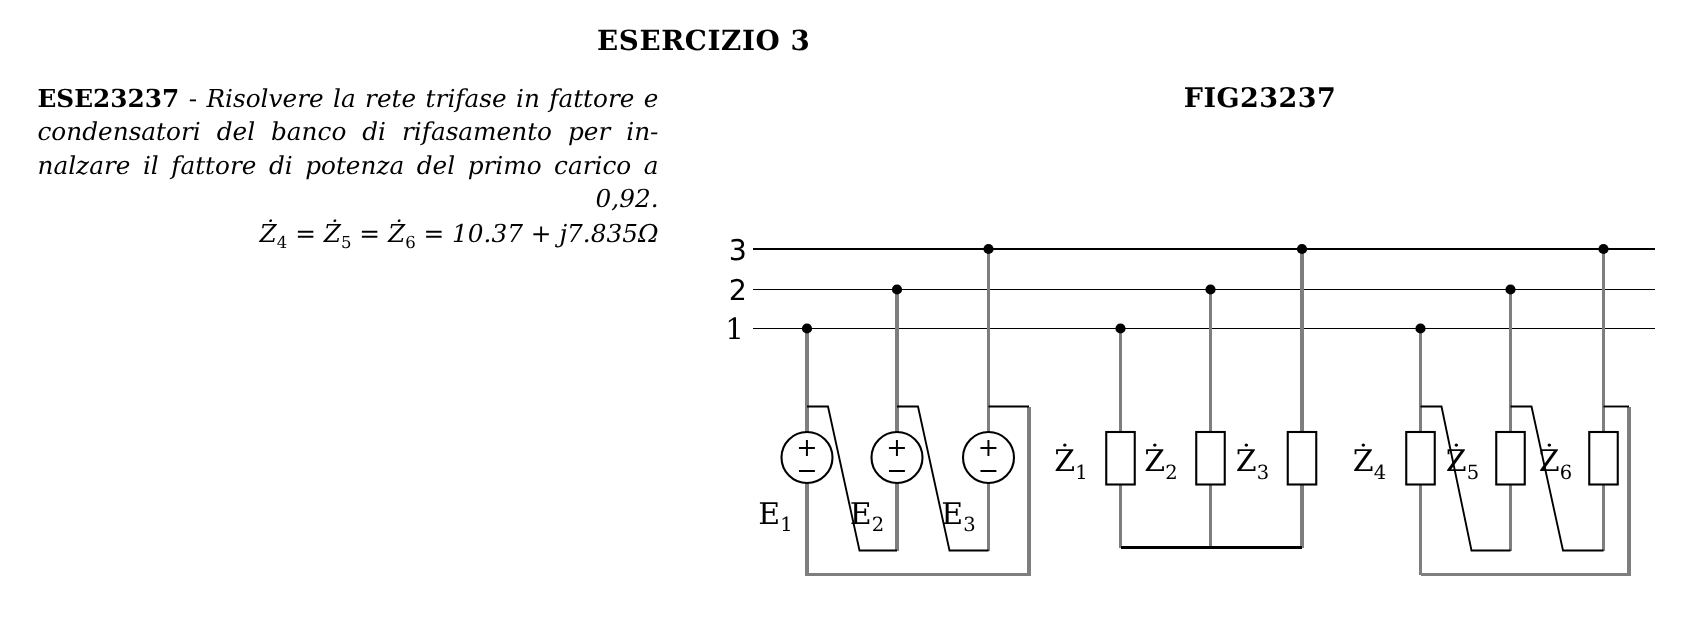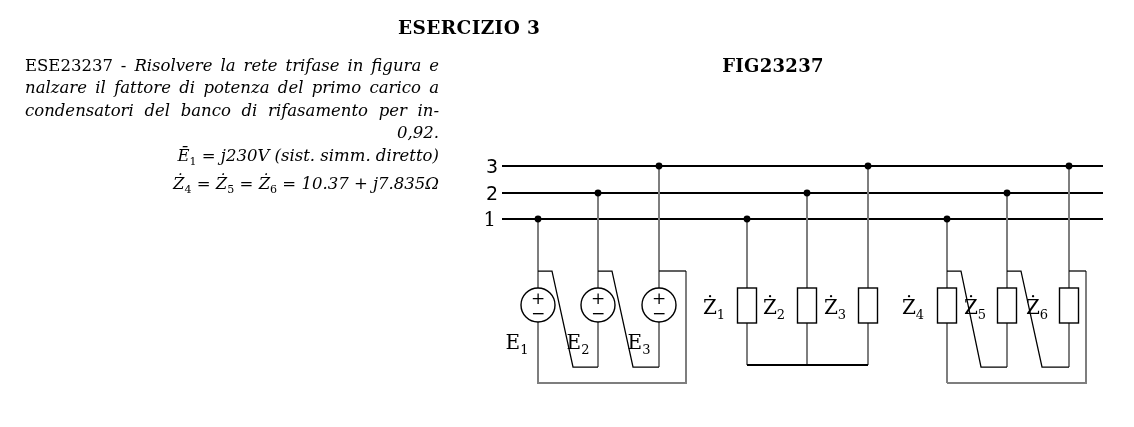--- a/index.html
+++ b/index.html
@@ -8,56 +8,55 @@
     font-family:"DejaVu Serif","Liberation Serif",serif;color:#000;
     overflow:hidden;
   }
   .abs{position:absolute;}
   
   .main-title{
     left:398px;top:17px;width:300px;text-align:left;
     font-weight:bold;font-size:18.5px;letter-spacing:.4px;
   }
   .fig-title{
-    left:673px;top:55px;width:200px;text-align:center;
+    left:740px;top:55px;width:200px;text-align:center;
     font-weight:bold;font-size:18px;letter-spacing:.3px;
   }
   
   .problem{
     left:25px;top:55px;width:414px;
     font-size:16.5px;line-height:22.4px;font-style:italic;
   }
   .jline{text-align:justify;text-align-last:justify;}
   .plain{text-align:right;}
-  .code{font-style:normal;font-weight:normal;}
+  .code{font-style:normal;font-weight:bold;}
   .sep{font-style:normal;}
   .formula{font-style:italic;white-space:nowrap;}
   .formula sub{font-size:11px;font-style:normal;}
   
   .circuit{left:480px;top:145px;}
   text{fill:#000;}
   .bl-sans{font-family:"DejaVu Sans","Liberation Sans",sans-serif;font-size:19px;}
   .bl-serif{font-family:"DejaVu Serif","Liberation Serif",serif;font-size:19.5px;}
   .comp-label{font-family:"DejaVu Serif","Liberation Serif",serif;font-size:20px;}
   .comp-label .sub{font-size:13px;}
   .pm{font-family:"DejaVu Serif","Liberation Serif",serif;font-size:17px;}
 </style>
 </head>
 <body>
 
 <div class="abs main-title">ESERCIZIO 3</div>
 
 <div class="abs fig-title">FIG23237</div>
 
 <div class="abs problem">
-  <div class="jline"><span class="code">ESE23237</span><span class="sep"> - </span><span>Risolvere la rete trifase in figura e</span></div>
+  <div class="jline"><span class="code">ESE23237</span><span class="sep"> - </span><span>Risolvere la rete trifase in fattore e</span></div>
+  <div class="jline">condensatori del banco di rifasamento per in-</div>
   <div class="jline">nalzare il fattore di potenza del primo carico a</div>
-  <div class="jline">condensatori del banco di rifasamento per in-</div>
   <div class="plain">0,92.</div>
-  <div class="formula plain">Ē<sub>1</sub> = j230V (sist. simm. diretto)</div>
   <div class="formula plain">Ż<sub>4</sub> = Ż<sub>5</sub> = Ż<sub>6</sub> = 10.37 + j7.835Ω</div>
 </div>
 
 <svg class="abs circuit" width="640" height="252" viewBox="0 0 640 252" xmlns="http://www.w3.org/2000/svg">
 
   <g stroke="#000" stroke-width="1.2" shape-rendering="crispEdges">
     <line x1="22" y1="21" x2="623" y2="21"></line>
     <line x1="22" y1="48" x2="623" y2="48"></line>
     <line x1="22" y1="74" x2="623" y2="74"></line>
   </g>

